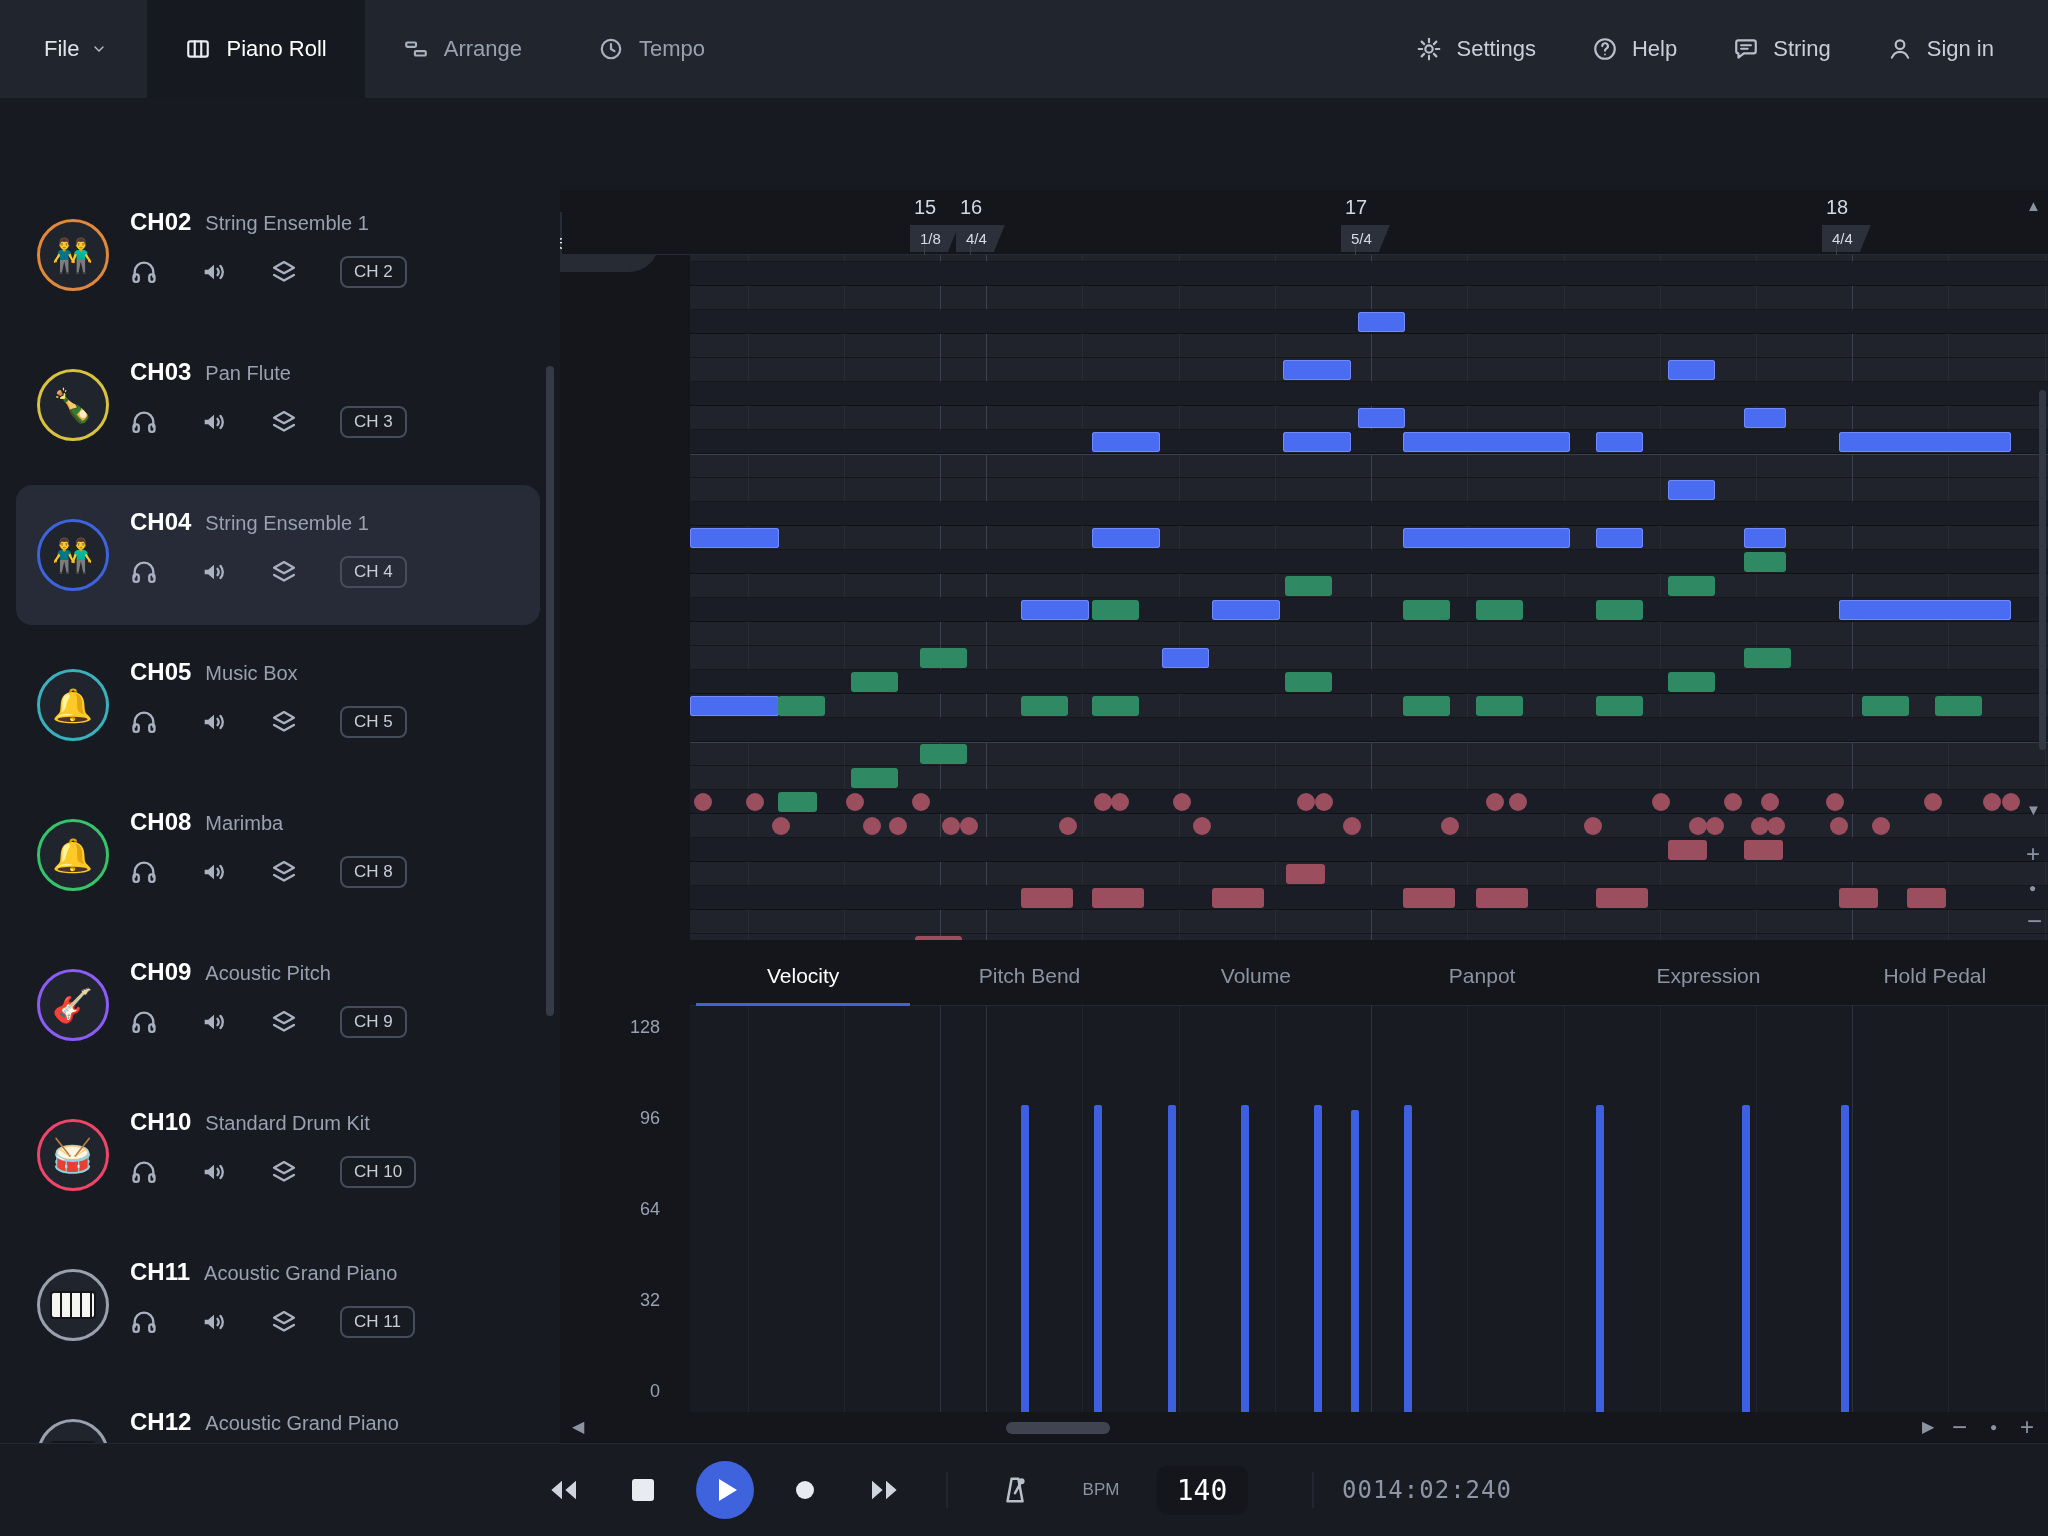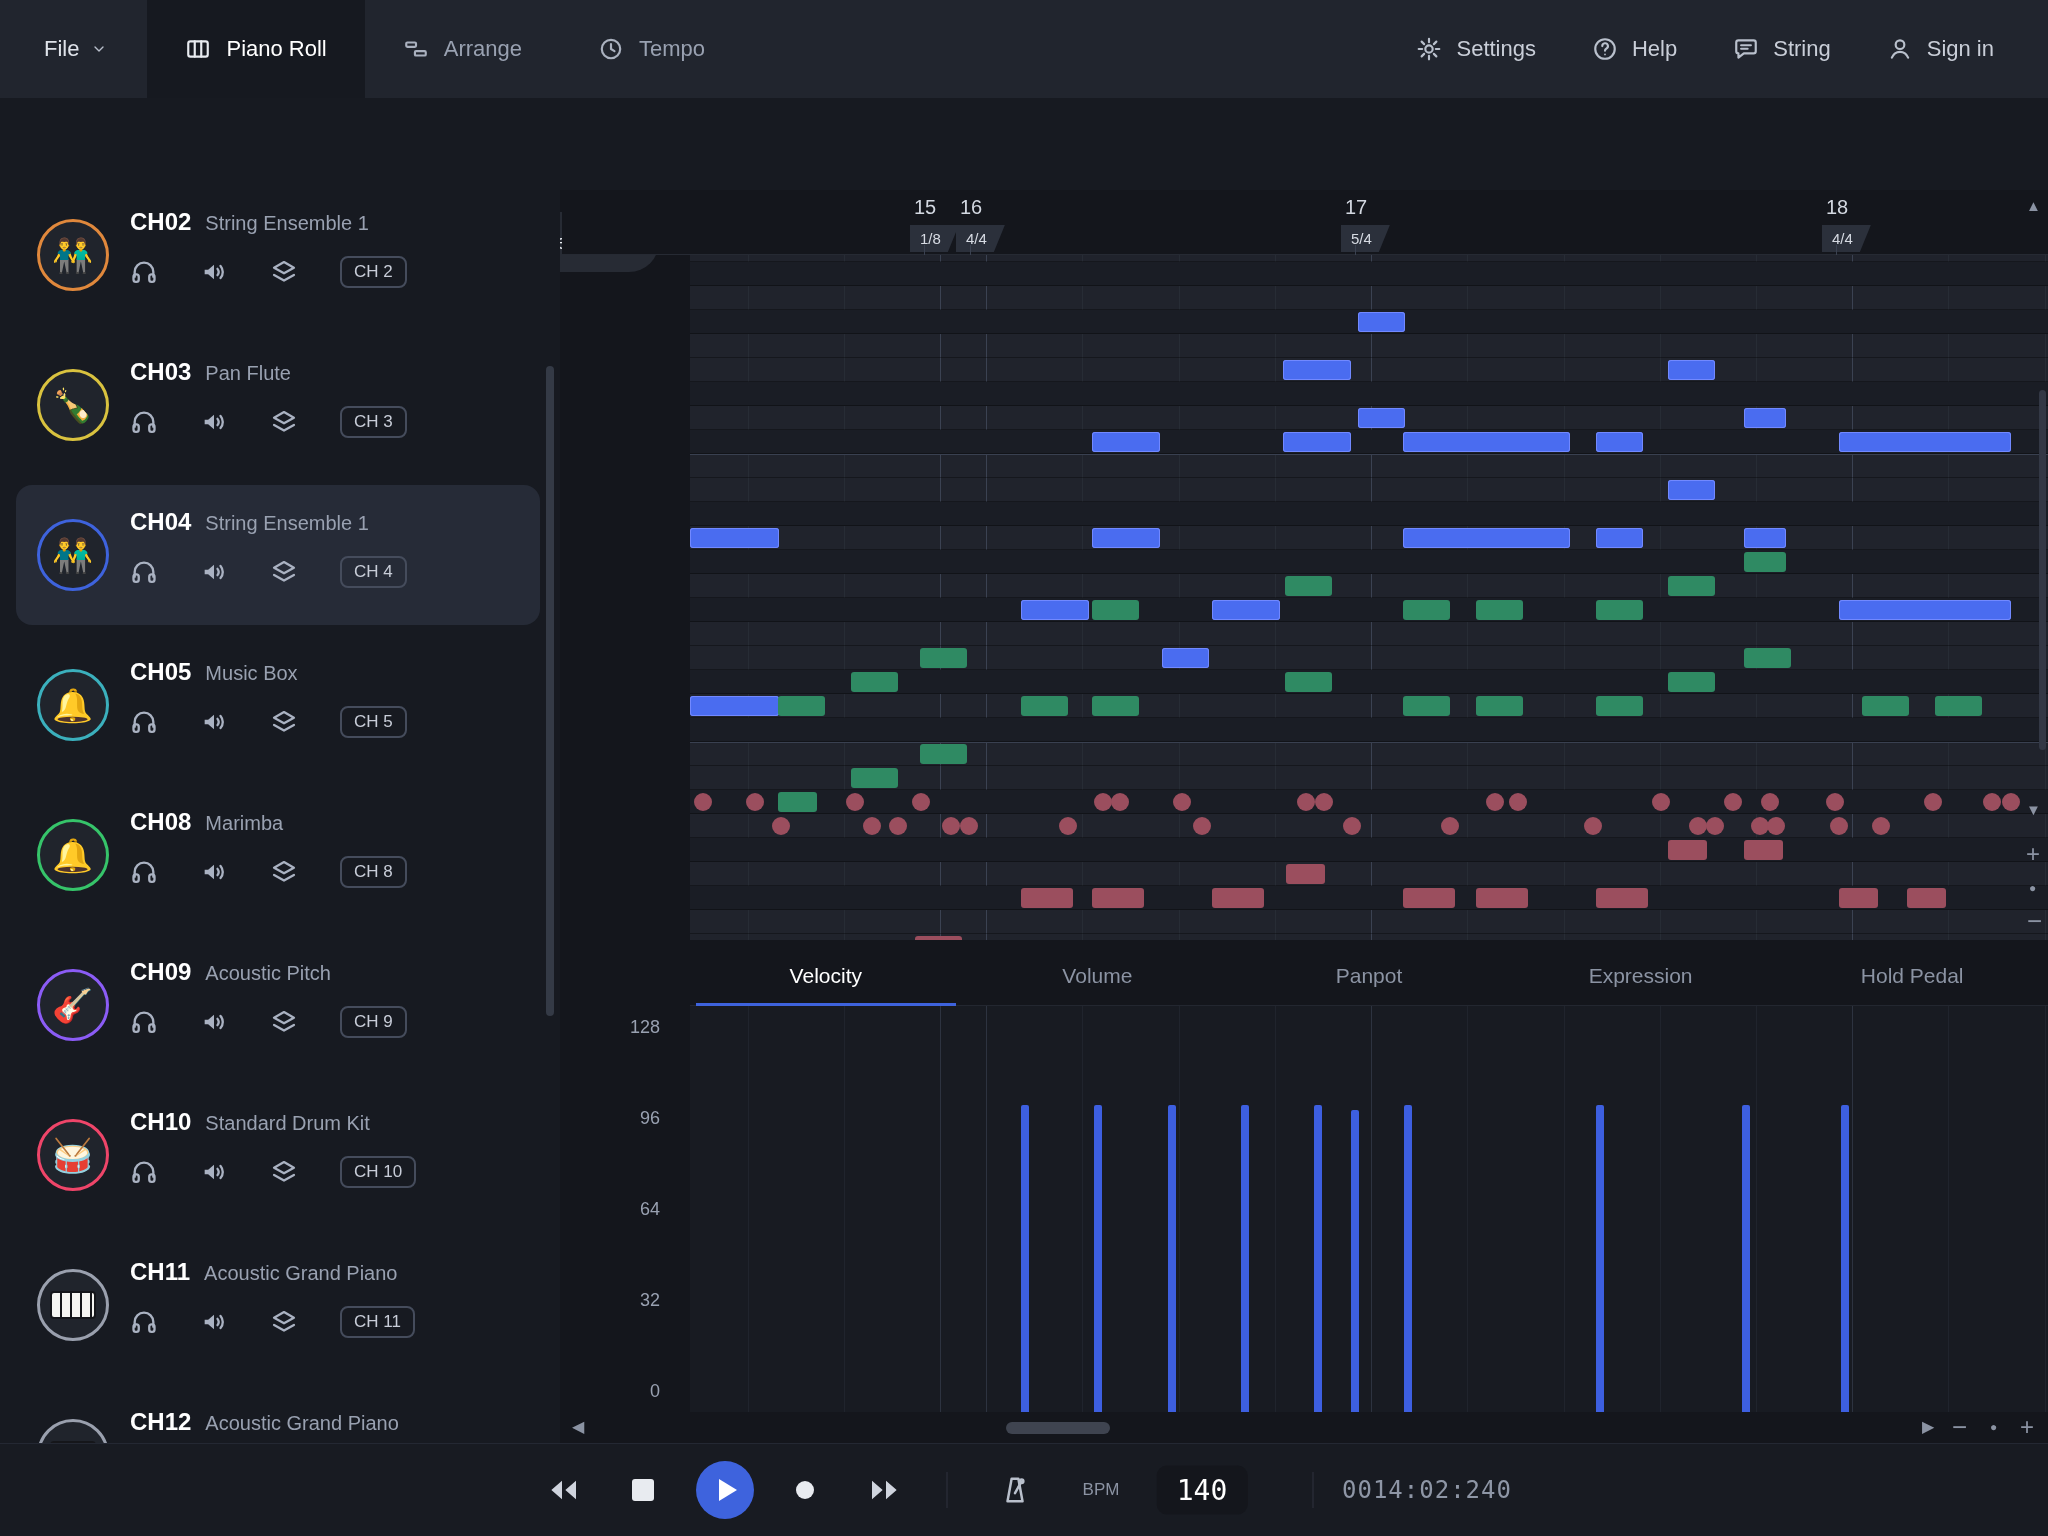--- a/index.html
+++ b/index.html
@@ -674,20 +674,21 @@
 
   <span class="scrl" style="left:2026px;top:198px;font-size:15px">▲</span>
   <div id="roll-thumb"></div>
   <span class="scrl" style="left:2026px;top:802px;font-size:15px">▼</span>
   <span class="scrl" style="left:2026px;top:842px;font-size:24px">+</span>
   <span class="scrl" style="left:2029px;top:882px;font-size:12px">●</span>
   <span class="scrl" style="left:2027px;top:908px;font-size:26px">−</span>
 
   <div id="ctrl-tabs">
       <div class="ctab active">Velocity</div>
+      <div class="ctab">Pitch Bend</div>
       <div class="ctab">Volume</div>
       <div class="ctab">Panpot</div>
       <div class="ctab">Expression</div>
       <div class="ctab">Hold Pedal</div>
     </div>
   <div id="axis">
       <div class="axlbl" style="top: 11px;">128</div>
       <div class="axlbl" style="top: 102px;">96</div>
       <div class="axlbl" style="top: 193px;">64</div>
       <div class="axlbl" style="top: 284px;">32</div>

